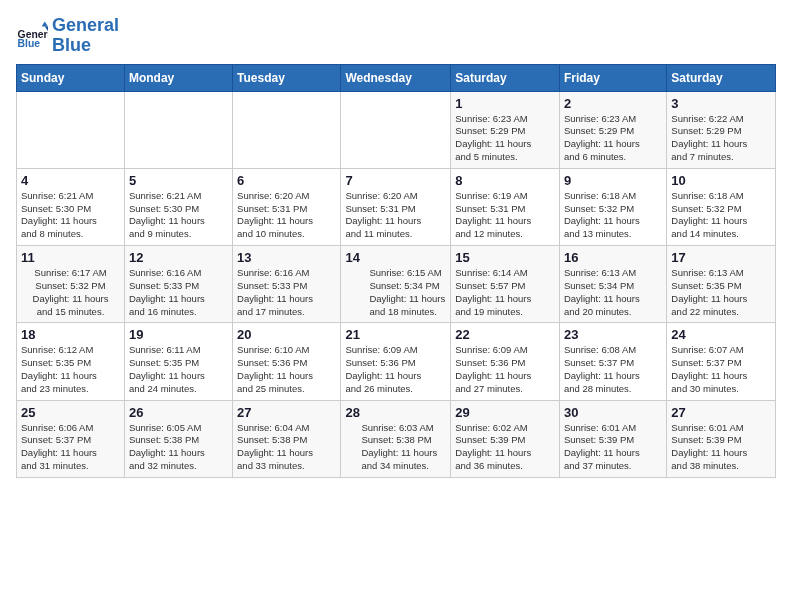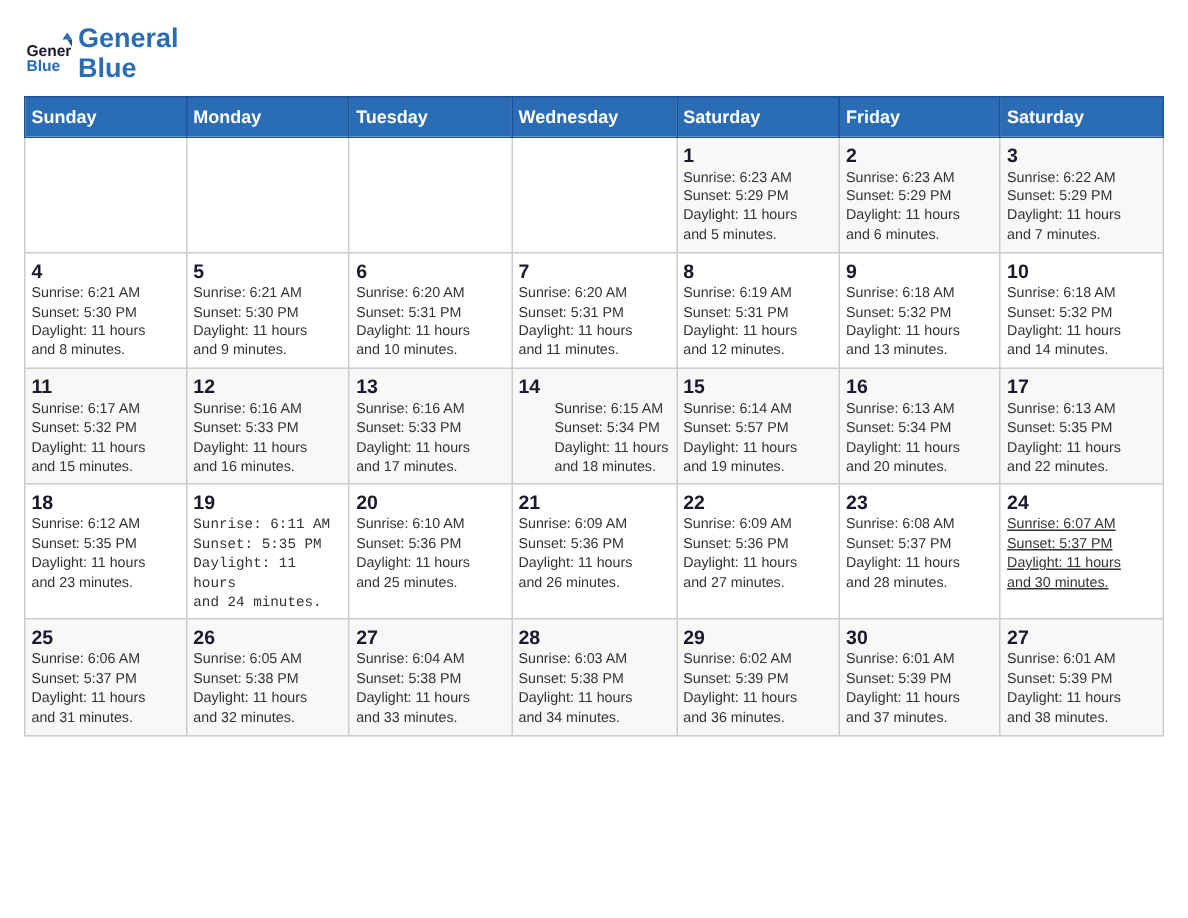--- a/index.html
+++ b/index.html
@@ -195,21 +195,21 @@
           <div class="day-num">10</div>
           <div class="day-info" style="white-space: pre-line;">Sunrise: 6:18 AM
 Sunset: 5:32 PM
 Daylight: 11 hours
 and 14 minutes.</div>
         </td>
       </tr>
       <tr>
         <td>
           <div class="day-num">11</div>
-          <div class="day-info" style="white-space: pre-line;">Sunrise: 6:17 AM
+          <div class="day-info" style="white-space: pre-line; text-align: center;">Sunrise: 6:17 AM
 Sunset: 5:32 PM
 Daylight: 11 hours
 and 15 minutes.</div>
         </td>
         <td>
           <div class="day-num">12</div>
           <div class="day-info" style="white-space: pre-line;">Sunrise: 6:16 AM
 Sunset: 5:33 PM
 Daylight: 11 hours
 and 16 minutes.</div>
@@ -253,21 +253,21 @@
       <tr>
         <td>
           <div class="day-num">18</div>
           <div class="day-info" style="white-space: pre-line;">Sunrise: 6:12 AM
 Sunset: 5:35 PM
 Daylight: 11 hours
 and 23 minutes.</div>
         </td>
         <td>
           <div class="day-num">19</div>
-          <div class="day-info" style="white-space: pre-line; font-family: Liberation Mono, monospace;">Sunrise: 6:11 AM
+          <div class="day-info" style="white-space: pre-line;">Sunrise: 6:11 AM
 Sunset: 5:35 PM
 Daylight: 11 hours
 and 24 minutes.</div>
         </td>
         <td>
           <div class="day-num">20</div>
           <div class="day-info" style="white-space: pre-line;">Sunrise: 6:10 AM
 Sunset: 5:36 PM
 Daylight: 11 hours
 and 25 minutes.</div>
@@ -288,21 +288,21 @@
         </td>
         <td>
           <div class="day-num">23</div>
           <div class="day-info" style="white-space: pre-line;">Sunrise: 6:08 AM
 Sunset: 5:37 PM
 Daylight: 11 hours
 and 28 minutes.</div>
         </td>
         <td>
           <div class="day-num">24</div>
-          <div class="day-info" style="white-space: pre-line; text-decoration: underline;">Sunrise: 6:07 AM
+          <div class="day-info" style="white-space: pre-line;">Sunrise: 6:07 AM
 Sunset: 5:37 PM
 Daylight: 11 hours
 and 30 minutes.</div>
         </td>
       </tr>
       <tr>
         <td>
           <div class="day-num">25</div>
           <div class="day-info" style="white-space: pre-line;">Sunrise: 6:06 AM
 Sunset: 5:37 PM
@@ -318,21 +318,21 @@
         </td>
         <td>
           <div class="day-num">27</div>
           <div class="day-info" style="white-space: pre-line;">Sunrise: 6:04 AM
 Sunset: 5:38 PM
 Daylight: 11 hours
 and 33 minutes.</div>
         </td>
         <td>
           <div class="day-num">28</div>
-          <div class="day-info" style="white-space: pre-line;">Sunrise: 6:03 AM
+          <div class="day-info" style="white-space: pre-line; margin-left: 16px;">Sunrise: 6:03 AM
 Sunset: 5:38 PM
 Daylight: 11 hours
 and 34 minutes.</div>
         </td>
         <td>
           <div class="day-num">29</div>
           <div class="day-info" style="white-space: pre-line;">Sunrise: 6:02 AM
 Sunset: 5:39 PM
 Daylight: 11 hours
 and 36 minutes.</div>

